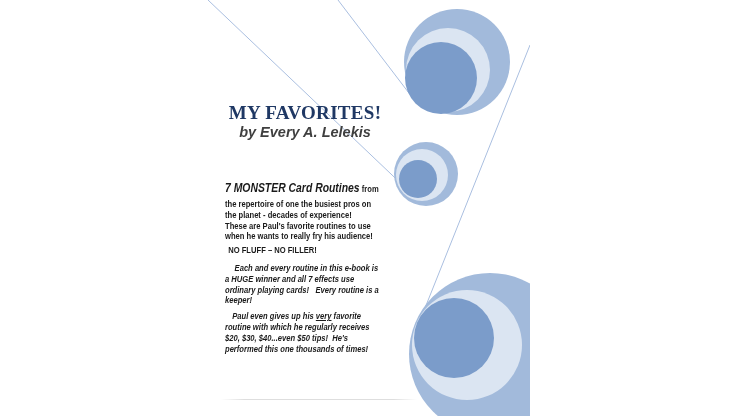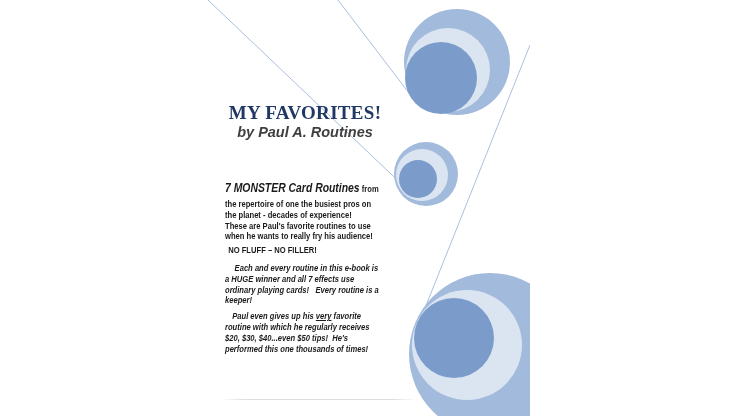--- a/index.html
+++ b/index.html
@@ -91,21 +91,21 @@
     <div class="circle c-med  mid-outer"></div>
     <div class="circle c-pale mid-pale"></div>
     <div class="circle c-deep mid-deep"></div>
 
     <div class="circle c-med  bot-outer"></div>
     <div class="circle c-pale bot-pale"></div>
     <div class="circle c-deep bot-deep"></div>
 
     <div class="heading">
       <div class="title">MY FAVORITES!</div>
-      <div class="subtitle">by Paul A. Routines</div>
+      <div class="subtitle">by Every A. Lelekis</div>
     </div>
 
     <div class="body-text">
       <div class="lead"><span class="lead-em">7 MONSTER Card Routines</span><span class="lead-suffix"> from</span></div>
 
       <div class="bl">the repertoire of one the busiest pros on</div>
       <div class="bl">the planet - decades of experience!</div>
       <div class="bl">These are Paul's favorite routines to use</div>
       <div class="bl">when he wants to really fry his audience!</div>
 

